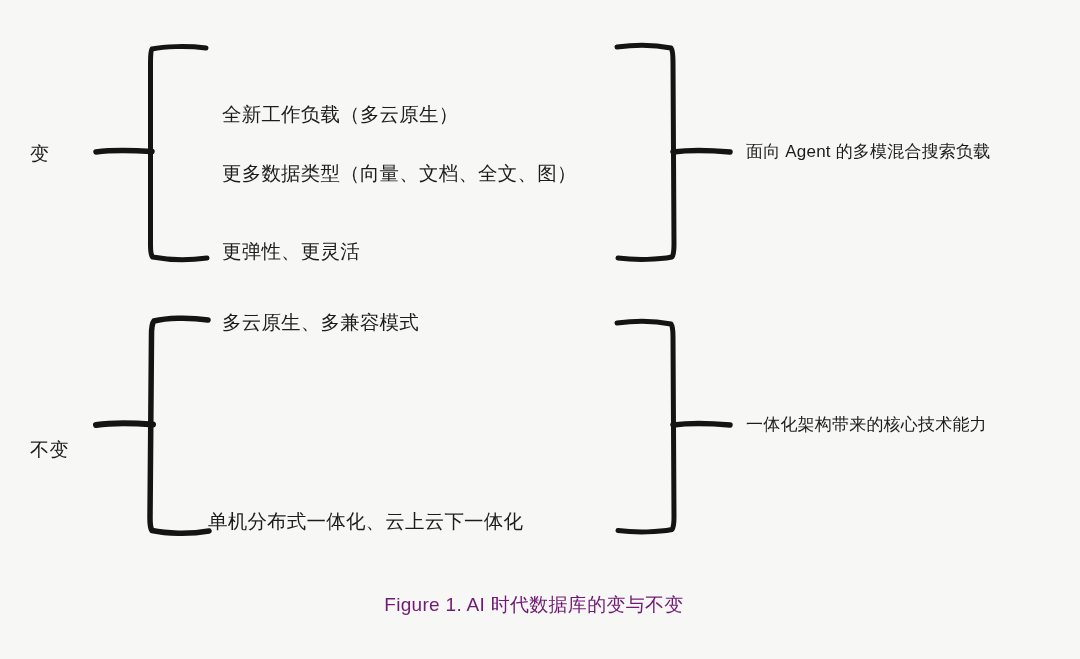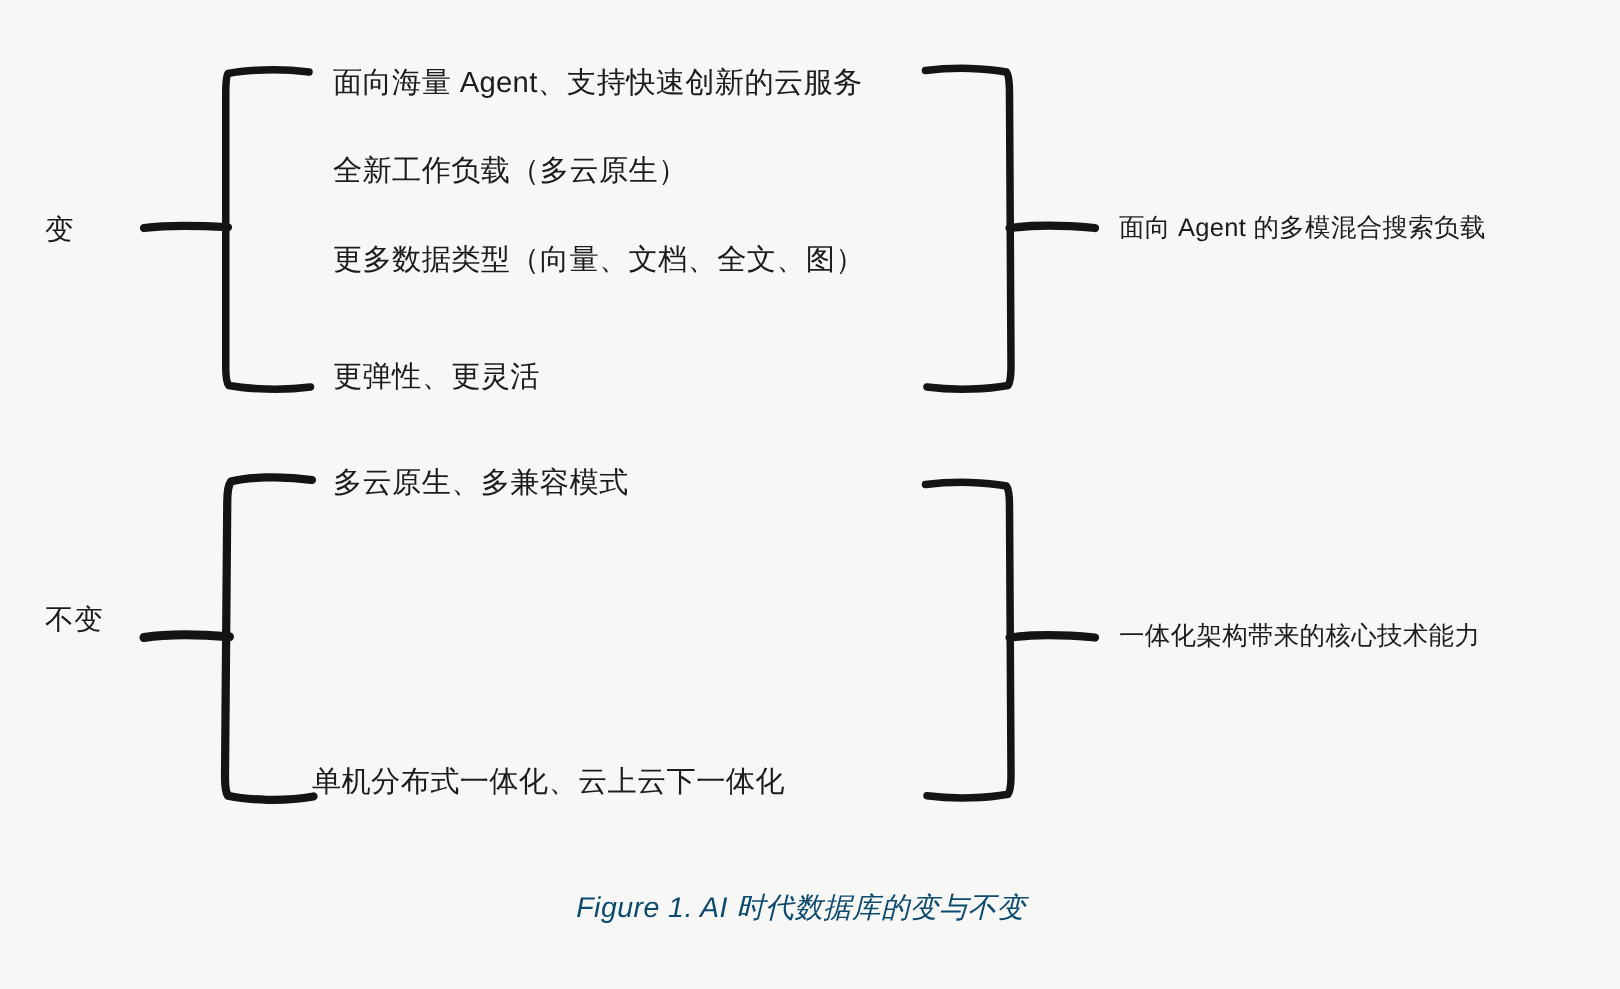--- a/index.html
+++ b/index.html
@@ -52,22 +52,21 @@
     white-space: nowrap;
     letter-spacing: 0.2px;
   }
   #figure-caption {
     position: absolute;
     left: 0;
     right: 12px;
     top: 592px;
     text-align: center;
     font-size: 19px;
-    font-style: italic;
-    color: #0c4a6e;
+    color: #701a75;
     letter-spacing: 0.3px;
   }
 </style>
 </head>
 <body>
 
 <div id="figure-root">
 
   <svg id="brace-layer" viewBox="0 0 1080 659" width="1080" height="659" xmlns="http://www.w3.org/2000/svg">
     <g fill="none" stroke="#141414" stroke-linecap="round" stroke-linejoin="round">
@@ -100,31 +99,30 @@
                L 674 517
                C 674 523 673.5 527.5 672 529.5
                C 659 532 637 533 618 530.5" stroke-width="5"></path>
 
       <path d="M 673 425 C 692 422.5 713 423.5 730 425" stroke-width="5.5"></path>
     </g>
   </svg>
 
   <div class="group-label" style="left:30px; top:144px;">变</div>
 
-  <div class="item-text" style="left:222px; top:46px;">面向海量 Agent、支持快速创新的云服务</div>
 
   <div class="item-text" style="left:222px; top:105px;">全新工作负载（多云原生）</div>
 
   <div class="item-text" style="left:222px; top:164px;text-align:right;">更多数据类型（向量、文档、全文、图）</div>
 
   <div class="item-text" style="left:222px; top:242px;">更弹性、更灵活</div>
 
   <div class="summary-text" style="left:746px; top:143px;">面向 Agent 的多模混合搜索负载</div>
 
-  <div class="group-label" style="left:30px; top:404px;">不变</div>
+  <div class="group-label" style="left:30px; top:440px;">不变</div>
 
   <div class="item-text" style="left:222px; top:313px;">多云原生、多兼容模式</div>
 
 
 
   <div class="item-text" style="left:208px; top:512px;">单机分布式一体化、云上云下一体化</div>
 
   <div class="summary-text" style="left:746px; top:417px;font-family:Liberation Mono, monospace;">一体化架构带来的核心技术能力</div>
 
   <div id="figure-caption">Figure 1. AI 时代数据库的变与不变</div>

